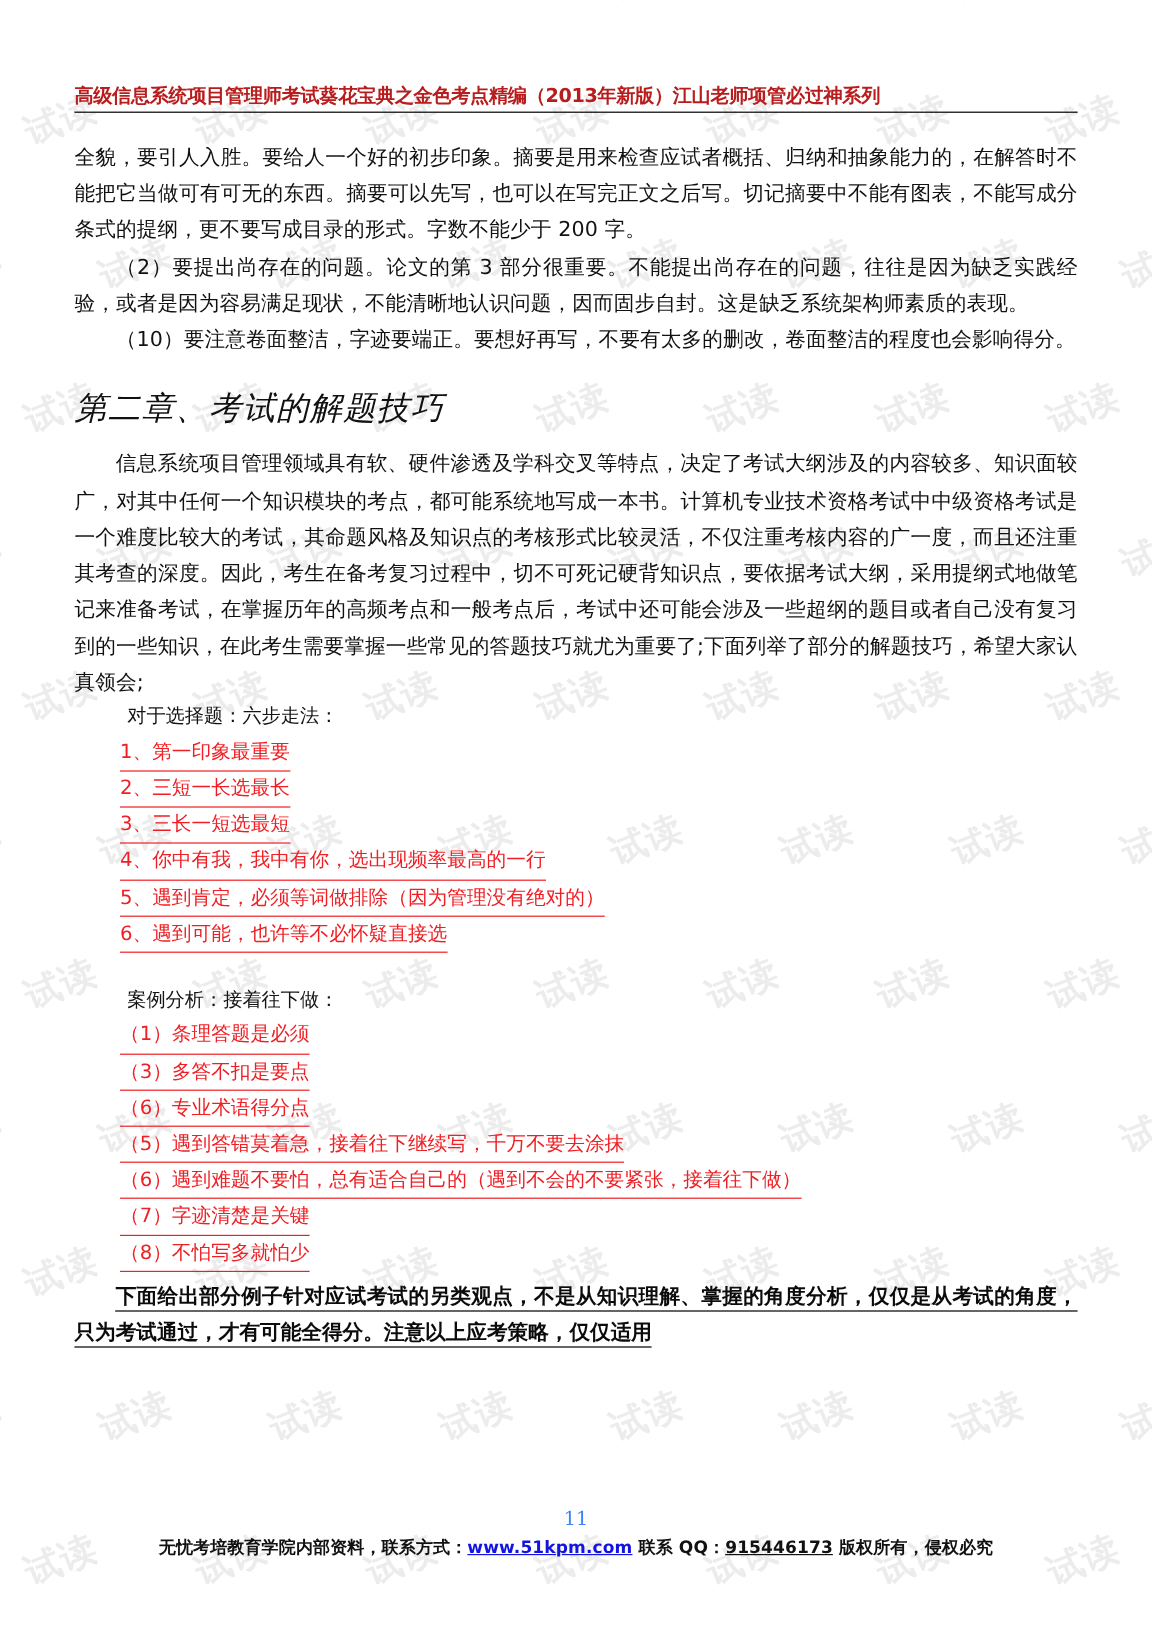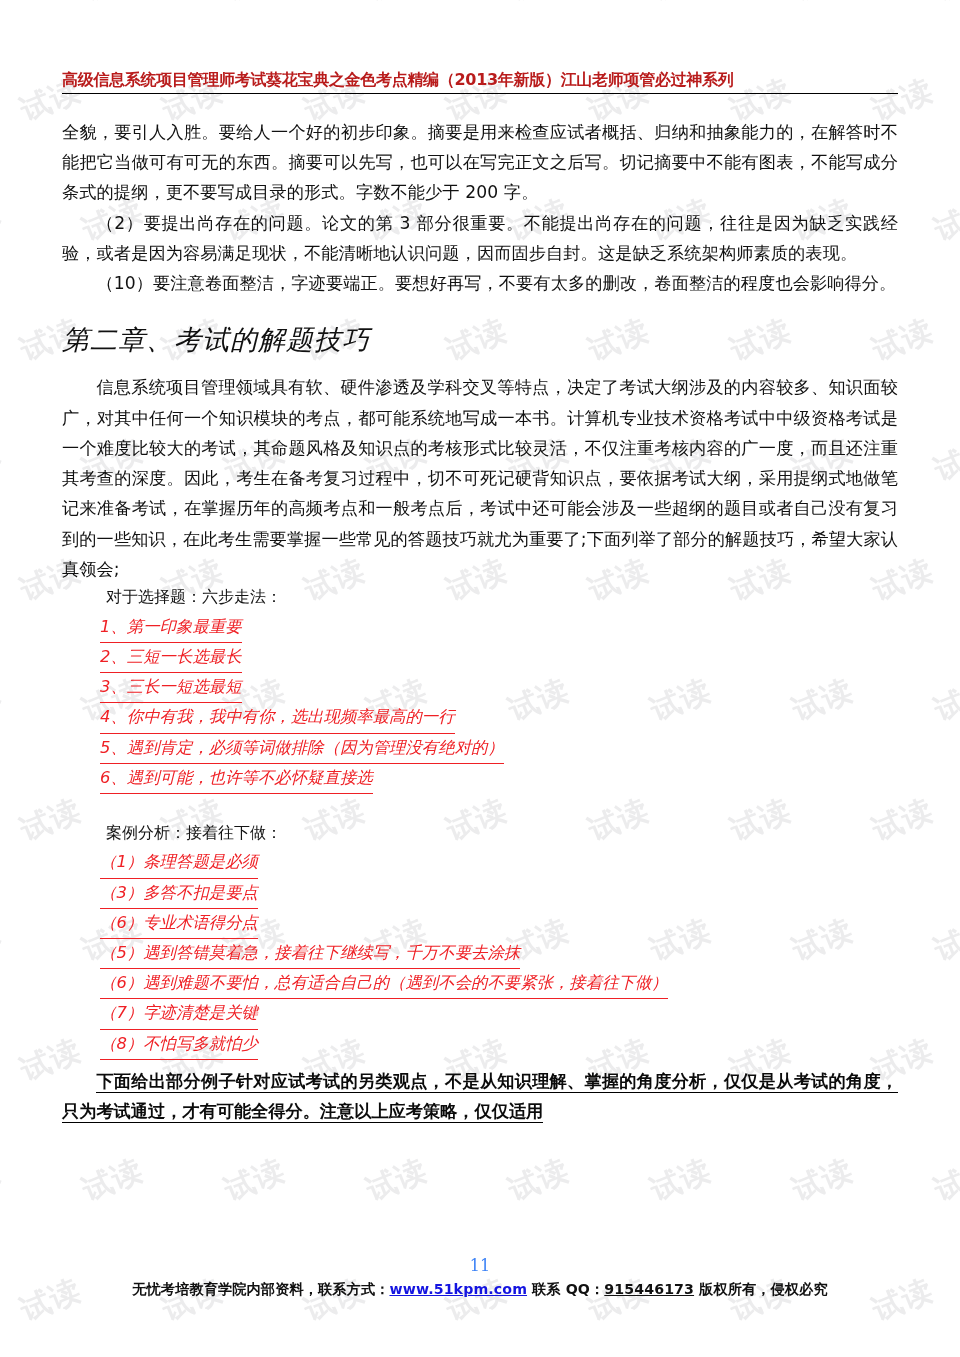--- a/index.html
+++ b/index.html
@@ -81,21 +81,20 @@
     font-size: 16px;
     color: #141414;
     margin: 0 0 2px 0;
     padding-left: 44px;
     line-height: 1.65;
   }
   .red-list {
     list-style: none;
     margin: 0;
     padding: 0 0 0 38px;
-    font-style: italic;
   }
   .red-item {
     font-family: "DejaVu Sans", sans-serif;
     font-size: 16.4px;
     color: #ef2025;
     line-height: 1.72;
     margin: 0;
     white-space: nowrap;
   }
   .red-item > span {

